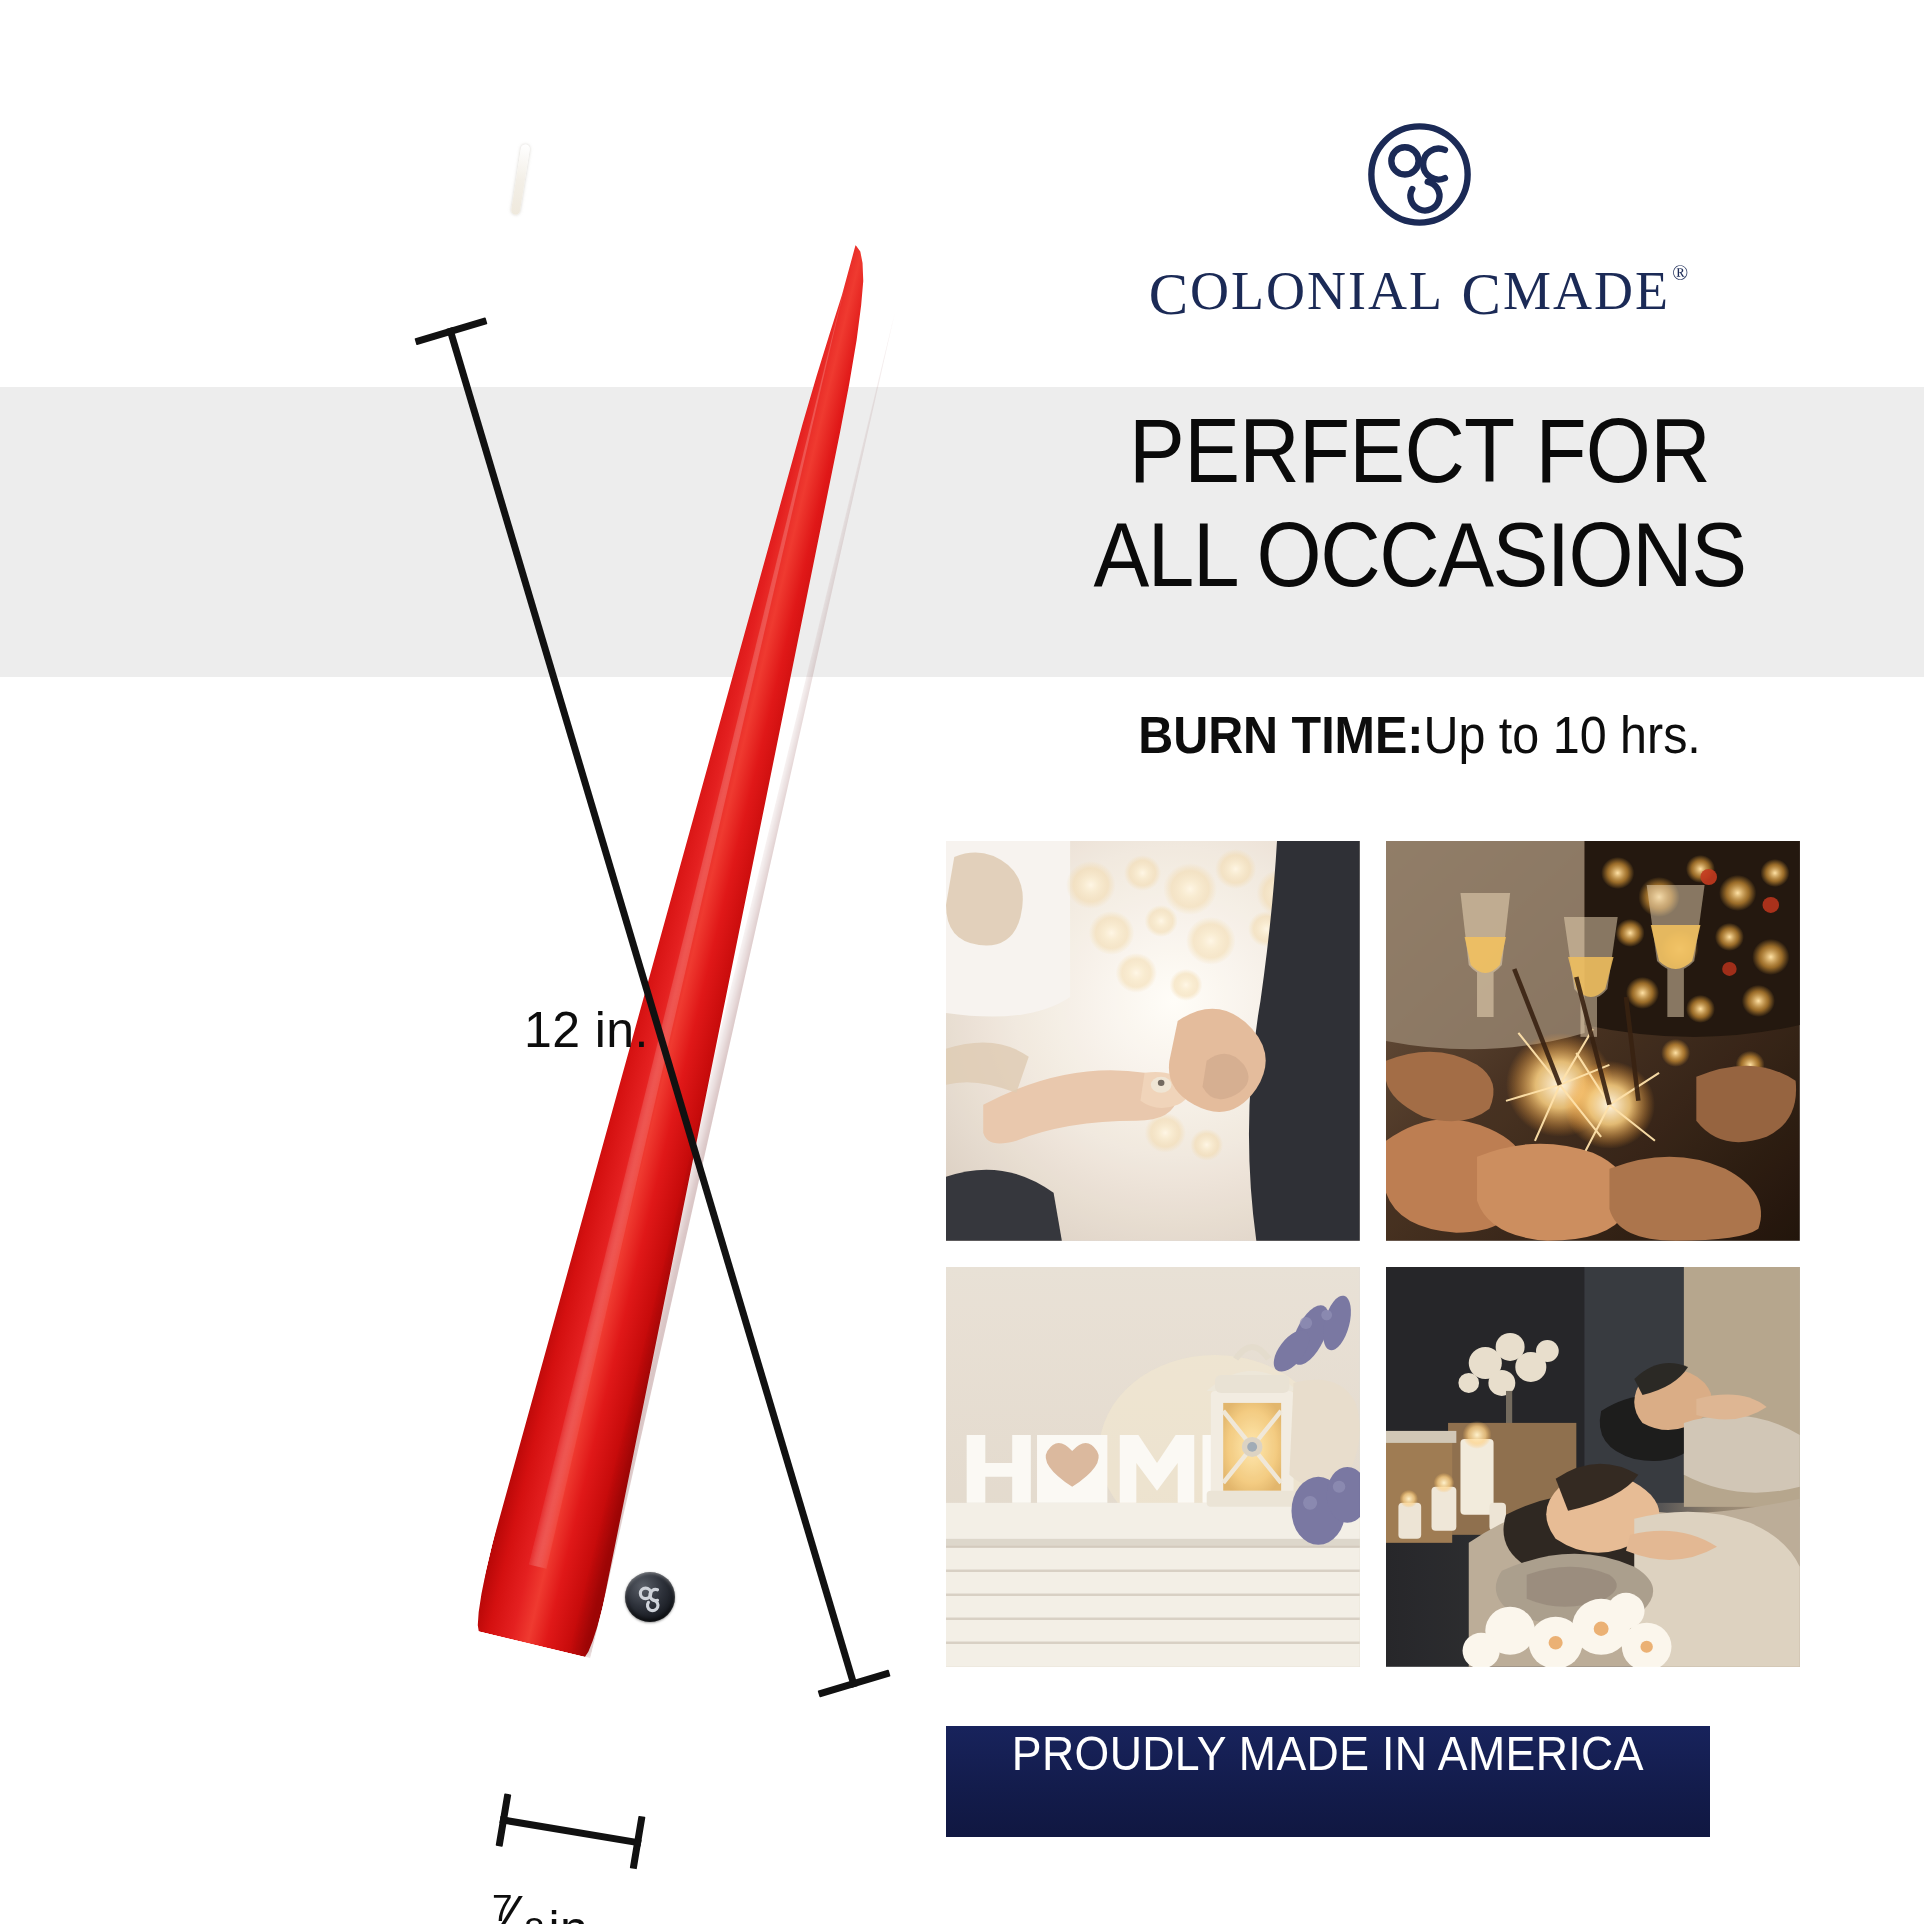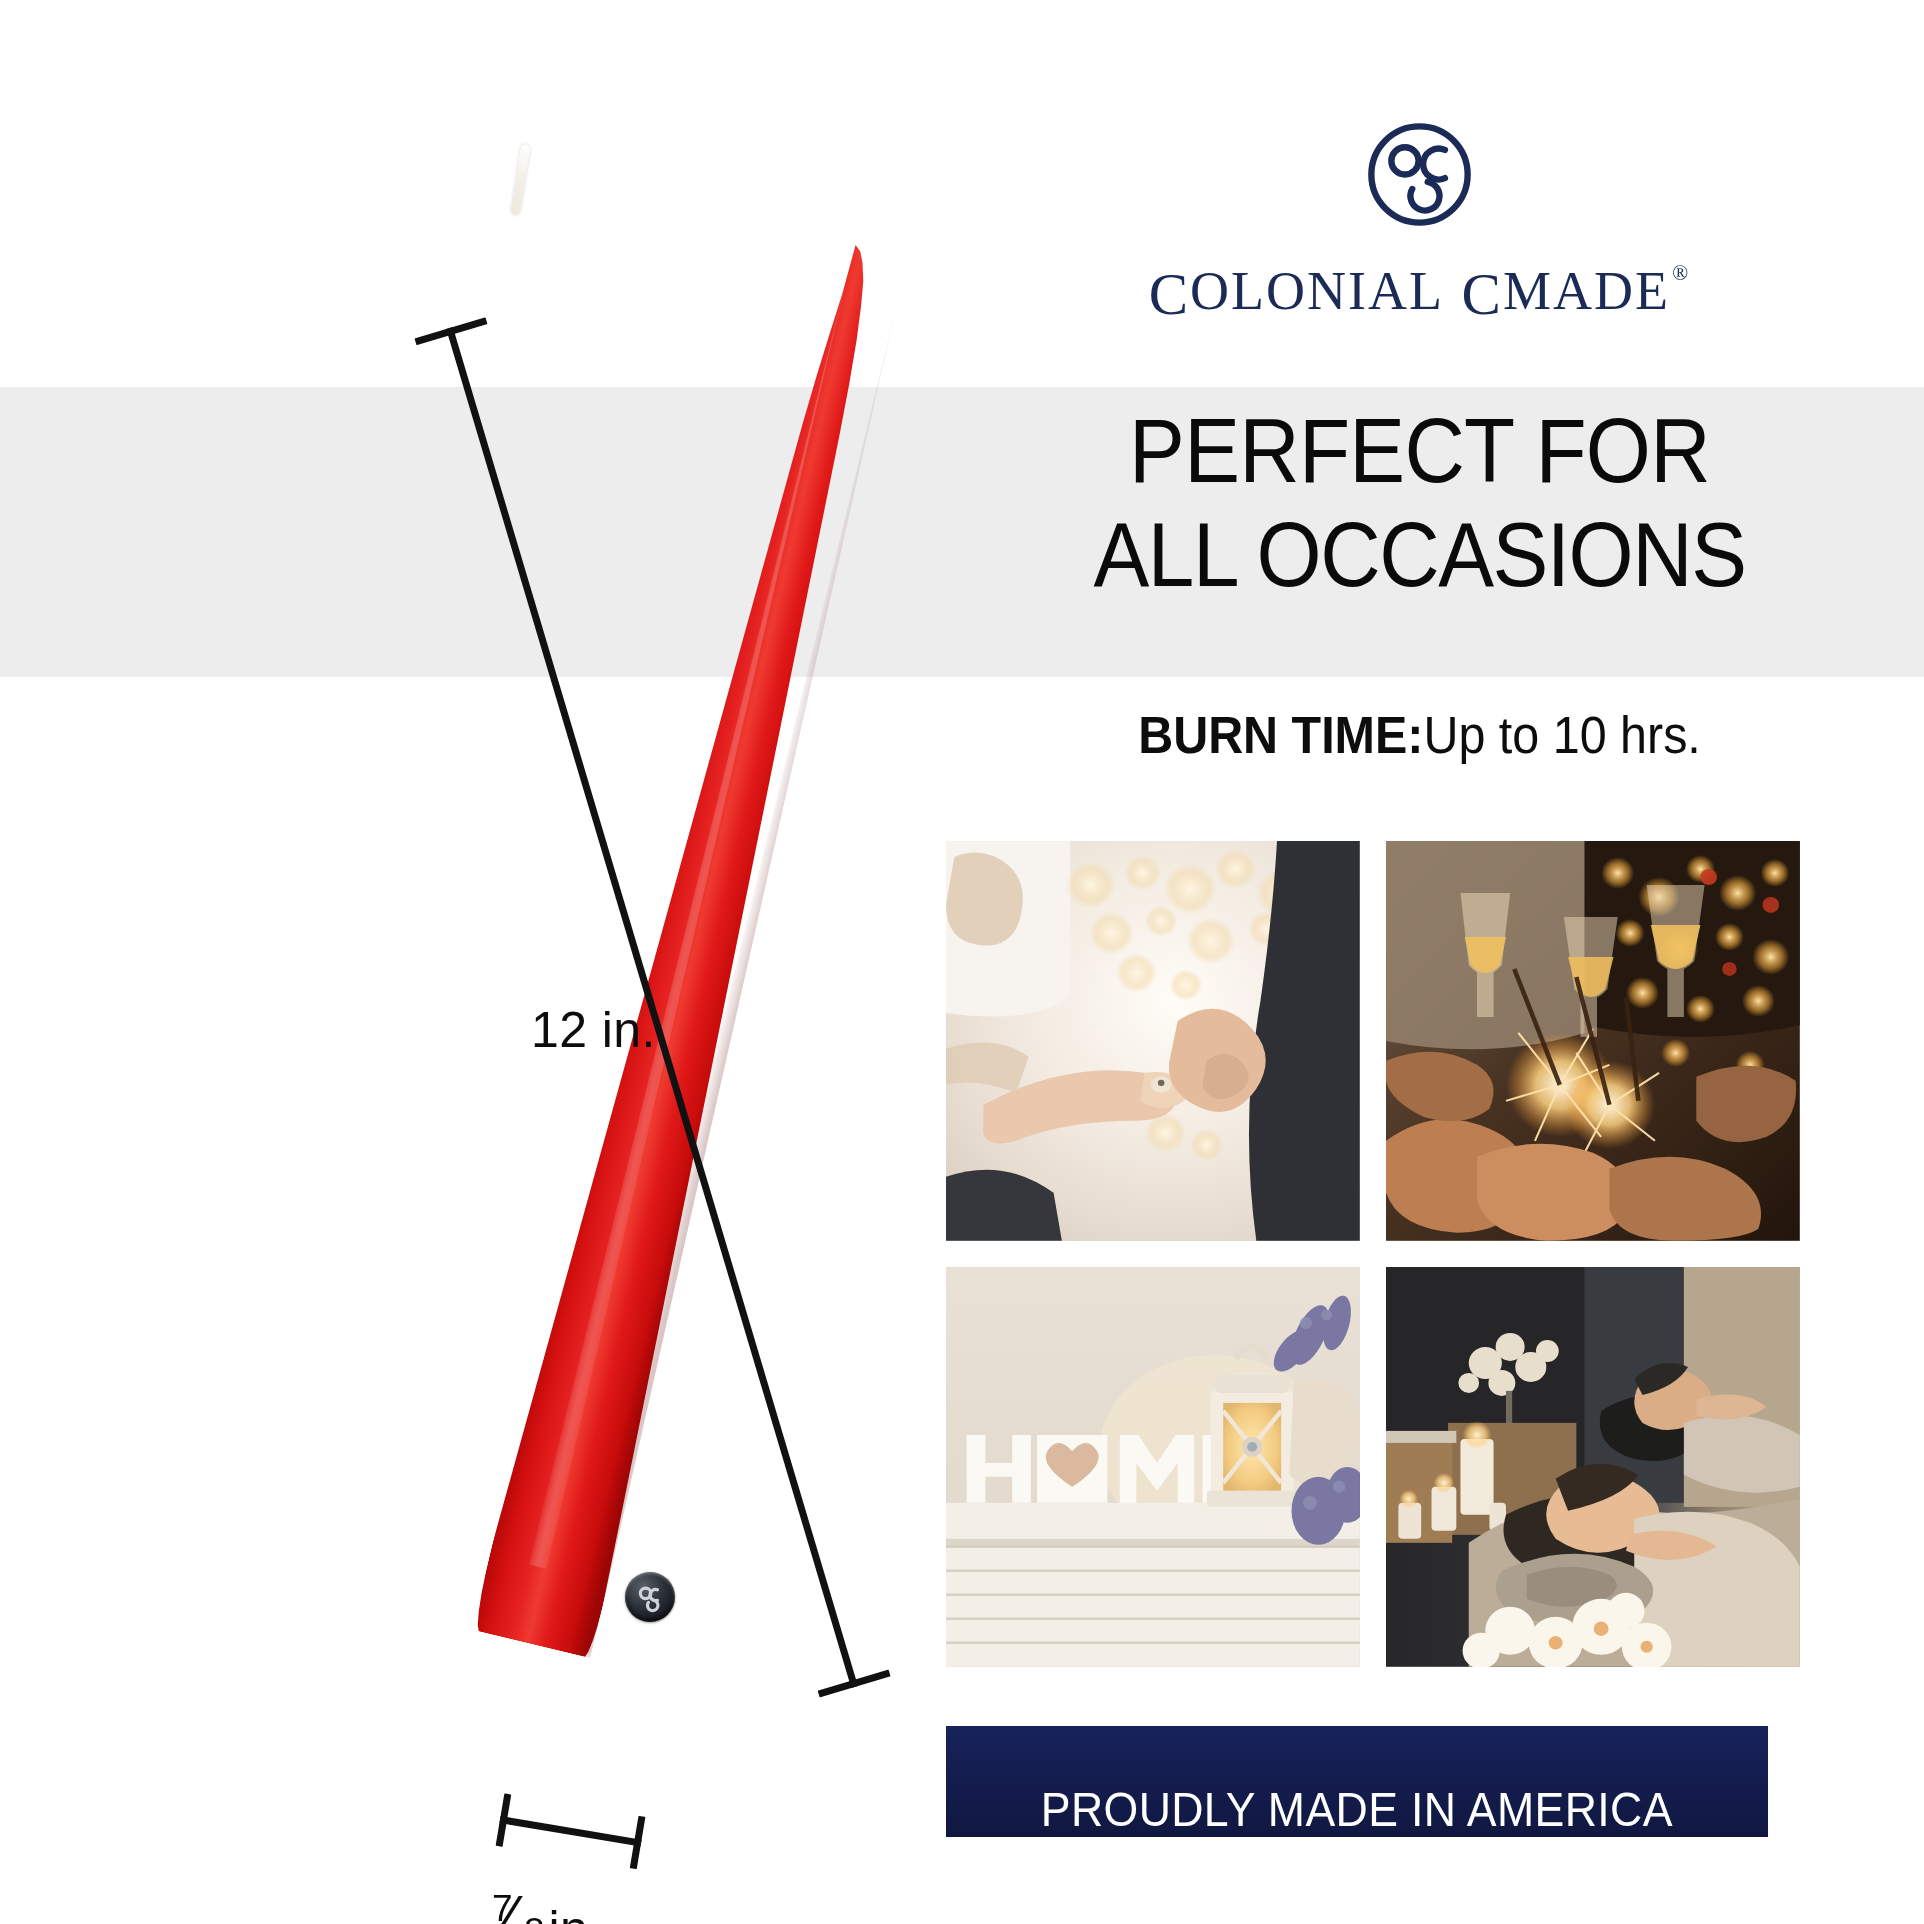--- a/index.html
+++ b/index.html
@@ -103,21 +103,21 @@
   .cap-w{position:absolute;background:#111;width:7.2px;height:53px;border-radius:0.8px;top:-23px;}
   .cap-w-l{left:0px;}
   .cap-w-r{right:0px;}
 
   .dim-label{
     position:absolute;color:#0d0d0d;
     font-family:"Liberation Sans",sans-serif;
     font-weight:300;
     white-space:nowrap;
   }
-  .label-height{left:326px;top:857px;font-size:50px;letter-spacing:0.4px;}
+  .label-height{left:319px;top:857px;font-size:50px;letter-spacing:0.4px;}
   .label-width{left:287px;top:1749px;font-size:50px;letter-spacing:0.4px;display:flex;align-items:baseline;}
   .frac{display:inline-block;position:relative;width:50px;height:53px;margin-right:6.4px;}
   .frac .num{position:absolute;left:0;top:-4.8px;font-size:37px;}
   .frac .sl{position:absolute;left:13.6px;top:-6.4px;font-size:58px;line-height:1;}
   .frac .den{position:absolute;left:32px;top:17.6px;font-size:37px;}
 
   
   .right-panel{position:absolute;left:914px;top:0;width:1011px;height:1925px;}
 
   .logo-block{
@@ -168,23 +168,23 @@
     display:grid;
     grid-template-columns:1fr 1fr;
     grid-template-rows:1fr 1fr;
     gap:26.5px;
   }
   .photo{position:relative;overflow:hidden;background:#ddd;}
   .photo > svg{position:absolute;inset:0;width:100%;height:100%;display:block;}
 
   .made-banner{
     position:absolute;left:32px;top:1726px;
-    width:822px;height:111px;
+    width:764px;height:111px;
     background:linear-gradient(180deg,#18235c 0%,#131c4c 55%,#101741 100%);
-    display:flex;align-items:flex-end;justify-content:center;
+    display:flex;align-items:flex-start;justify-content:center;
   }
   .made-banner span{
     color:#ffffff;font-size:48px;font-weight:400;letter-spacing:0.4px;
     transform:scaleX(.93);white-space:nowrap;
   }
 </style>
 </head>
 <body>
 
 <div id="stage">

